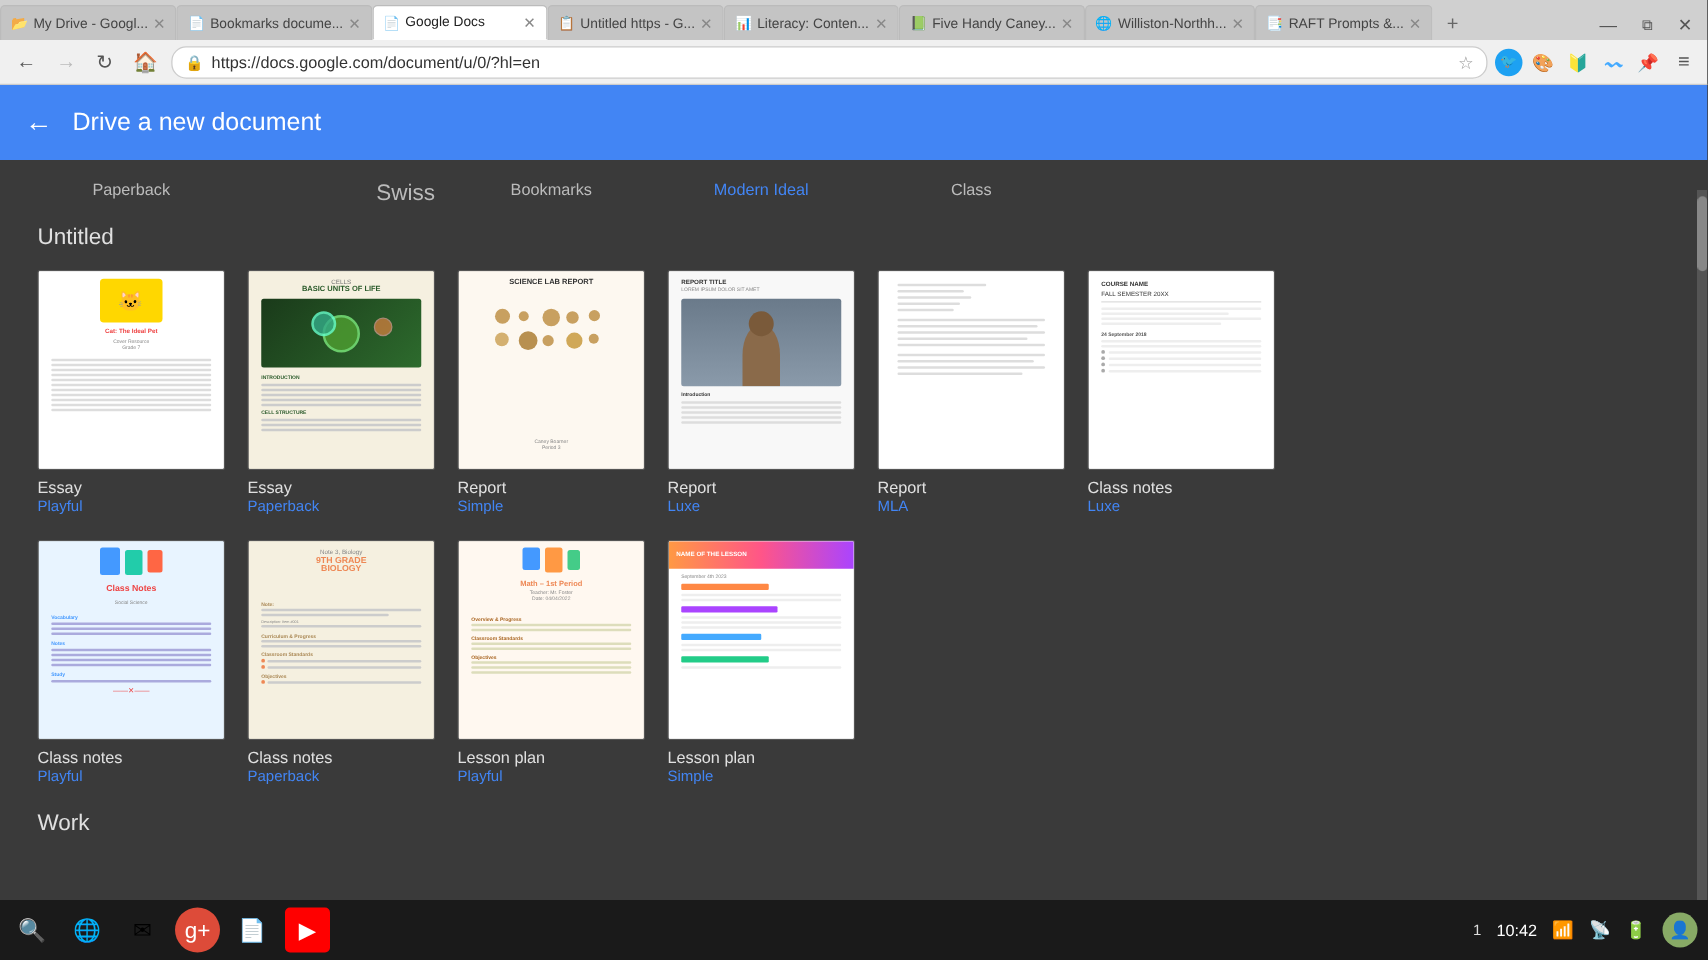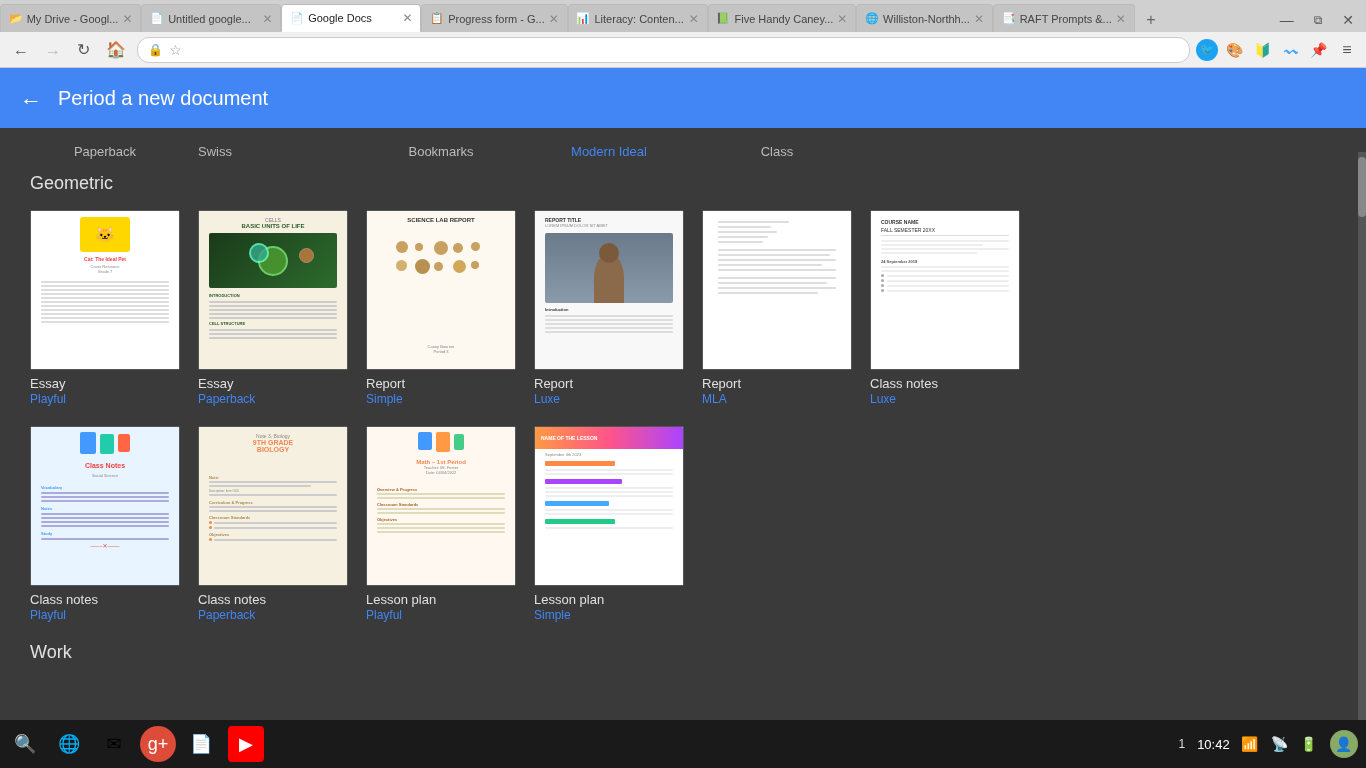--- a/index.html
+++ b/index.html
@@ -11,31 +11,31 @@
 <div>
 
   <div style="display:flex; align-items:flex-end; background:#d0d0d0; padding-top:4px; height:32px; position:relative;">
     <div style="display:flex;align-items:center;height:28px;padding:0 8px;font-size:11px;min-width:140px;max-width:170px;border-radius:4px 4px 0 0;background:#c4c4c4;color:#444;cursor:pointer;border:1px solid #bbb;border-bottom:none;gap:4px;">
       <span style="font-size:11px;">📂</span>
       <span style="flex:1;overflow:hidden;text-overflow:ellipsis;white-space:nowrap;">My Drive - Googl...</span>
       <span style="font-size:12px;color:#888;">✕</span>
     </div>
     <div style="display:flex;align-items:center;height:28px;padding:0 8px;font-size:11px;min-width:140px;max-width:170px;border-radius:4px 4px 0 0;background:#c4c4c4;color:#444;cursor:pointer;border:1px solid #bbb;border-bottom:none;gap:4px;">
       <span style="font-size:11px;color:#4285f4;">📄</span>
-      <span style="flex:1;overflow:hidden;text-overflow:ellipsis;white-space:nowrap;">Untitled google...</span>
+      <span style="flex:1;overflow:hidden;text-overflow:ellipsis;white-space:nowrap;">Bookmarks docume...</span>
       <span style="font-size:12px;color:#888;">✕</span>
     </div>
     <div style="display:flex;align-items:center;height:28px;padding:0 8px;font-size:11px;min-width:140px;max-width:170px;border-radius:4px 4px 0 0;background:#fff;color:#222;cursor:pointer;border:1px solid #bbb;border-bottom:1px solid #fff;gap:4px;z-index:2;">
       <span style="font-size:11px;color:#4285f4;">📄</span>
       <span style="flex:1;overflow:hidden;text-overflow:ellipsis;white-space:nowrap;">Google Docs</span>
       <span style="font-size:12px;color:#888;">✕</span>
     </div>
     <div style="display:flex;align-items:center;height:28px;padding:0 8px;font-size:11px;min-width:140px;max-width:165px;border-radius:4px 4px 0 0;background:#c4c4c4;color:#444;cursor:pointer;border:1px solid #bbb;border-bottom:none;gap:4px;">
       <span style="font-size:11px;color:#7248b9;">📋</span>
-      <span style="flex:1;overflow:hidden;text-overflow:ellipsis;white-space:nowrap;">Progress form - G...</span>
+      <span style="flex:1;overflow:hidden;text-overflow:ellipsis;white-space:nowrap;">Untitled https - G...</span>
       <span style="font-size:12px;color:#888;">✕</span>
     </div>
     <div style="display:flex;align-items:center;height:28px;padding:0 8px;font-size:11px;min-width:140px;max-width:155px;border-radius:4px 4px 0 0;background:#c4c4c4;color:#444;cursor:pointer;border:1px solid #bbb;border-bottom:none;gap:4px;">
       <span style="font-size:11px;color:#f4b400;">📊</span>
       <span style="flex:1;overflow:hidden;text-overflow:ellipsis;white-space:nowrap;">Literacy: Conten...</span>
       <span style="font-size:12px;color:#888;">✕</span>
     </div>
     <div style="display:flex;align-items:center;height:28px;padding:0 8px;font-size:11px;min-width:140px;max-width:155px;border-radius:4px 4px 0 0;background:#c4c4c4;color:#444;cursor:pointer;border:1px solid #bbb;border-bottom:none;gap:4px;">
       <span style="font-size:11px;color:#0f9d58;">📗</span>
       <span style="flex:1;overflow:hidden;text-overflow:ellipsis;white-space:nowrap;">Five Handy Caney...</span>
@@ -60,49 +60,50 @@
     </div>
   </div>
 
   <div style="display:flex;align-items:center;background:#f0f0f0;padding:4px 8px;gap:6px;height:36px;border-bottom:1px solid #ccc;">
     <button style="background:none;border:none;color:#555;font-size:16px;cursor:pointer;padding:2px 5px;">←</button>
     <button style="background:none;border:none;color:#bbb;font-size:16px;cursor:not-allowed;padding:2px 5px;">→</button>
     <button style="background:none;border:none;color:#555;font-size:16px;cursor:pointer;padding:2px 5px;">↻</button>
     <button style="background:none;border:none;color:#555;font-size:16px;cursor:pointer;padding:2px 5px;">🏠</button>
     <div style="flex:1;display:flex;align-items:center;background:#fff;border:1px solid #ccc;border-radius:12px;padding:2px 10px;height:26px;gap:6px;">
       <span style="color:#4a4;font-size:12px;">🔒</span>
+      <span style="font-size:13px;color:#333;flex:1;">https://docs.google.com/document/u/0/?hl=en</span>
       <span style="color:#999;font-size:14px;cursor:pointer;">☆</span>
     </div>
 
     <div style="width:22px;height:22px;border-radius:50%;background:#1da1f2;display:flex;align-items:center;justify-content:center;cursor:pointer;font-size:11px;color:white;">🐦</div>
     <div style="width:22px;height:22px;display:flex;align-items:center;justify-content:center;cursor:pointer;font-size:14px;color:#555;">🎨</div>
     <div style="width:22px;height:22px;display:flex;align-items:center;justify-content:center;cursor:pointer;font-size:14px;color:#555;">🔰</div>
     <div style="width:22px;height:22px;display:flex;align-items:center;justify-content:center;cursor:pointer;font-size:14px;color:#4af;">〰</div>
     <div style="width:22px;height:22px;display:flex;align-items:center;justify-content:center;cursor:pointer;font-size:14px;color:#555;">📌</div>
     <div style="width:22px;height:22px;display:flex;align-items:center;justify-content:center;cursor:pointer;font-size:16px;color:#555;font-weight:bold;">≡</div>
   </div>
 
 </div>
 
 <div style="background:#4285f4;color:white;display:flex;align-items:center;padding:0 20px;height:60px;gap:16px;">
   <button style="background:none;border:none;color:white;font-size:22px;cursor:pointer;display:flex;align-items:center;">←</button>
-  <span style="font-size:20px;font-weight:400;color:white;">Period a new document</span>
+  <span style="font-size:20px;font-weight:400;color:white;">Drive a new document</span>
 </div>
 
 <div style="background:#3a3a3a;padding:16px 30px;overflow-y:auto;height:calc(768px - 32px - 36px - 24px - 60px - 48px);">
 
   <div style="display:flex;gap:18px;padding-bottom:14px;margin-left:0;">
     <div style="font-size:13px;color:#bbb;width:150px;text-align:center;">Paperback</div>
-    <div style="font-size:13px;color:#bbb;width:150px;text-align:left;">Swiss</div>
+    <div style="font-size:18px;color:#bbb;width:150px;text-align:right;">Swiss</div>
     <div style="font-size:13px;color:#bbb;width:150px;text-align:center;">Bookmarks</div>
     <div style="font-size:13px;color:#4285f4;width:150px;text-align:center;">Modern Ideal</div>
     <div style="font-size:13px;color:#bbb;width:150px;text-align:center;">Class</div>
   </div>
 
-  <div style="font-size:18px;color:#e0e0e0;margin-bottom:16px;font-weight:400;">Geometric</div>
+  <div style="font-size:18px;color:#e0e0e0;margin-bottom:16px;font-weight:400;">Untitled</div>
 
   <div style="display:flex;gap:18px;margin-bottom:20px;flex-wrap:wrap;">
 
     <div style="display:flex;flex-direction:column;align-items:flex-start;cursor:pointer;">
       <div style="width:150px;height:160px;background:#fff;border-radius:2px;overflow:hidden;position:relative;border:1px solid #555;">
         <div style="width:100%;height:100%;position:relative;background:#fff;">
 
           <div style="position:absolute;top:6px;left:50%;transform:translateX(-50%);width:50px;height:35px;background:#ffd700;border-radius:3px;display:flex;align-items:center;justify-content:center;font-size:16px;">🐱</div>
 
           <div style="position:absolute;top:45px;left:50%;transform:translateX(-50%);font-size:5px;font-weight:bold;color:#e44;text-align:center;width:110px;">Cat: The Ideal Pet</div>

